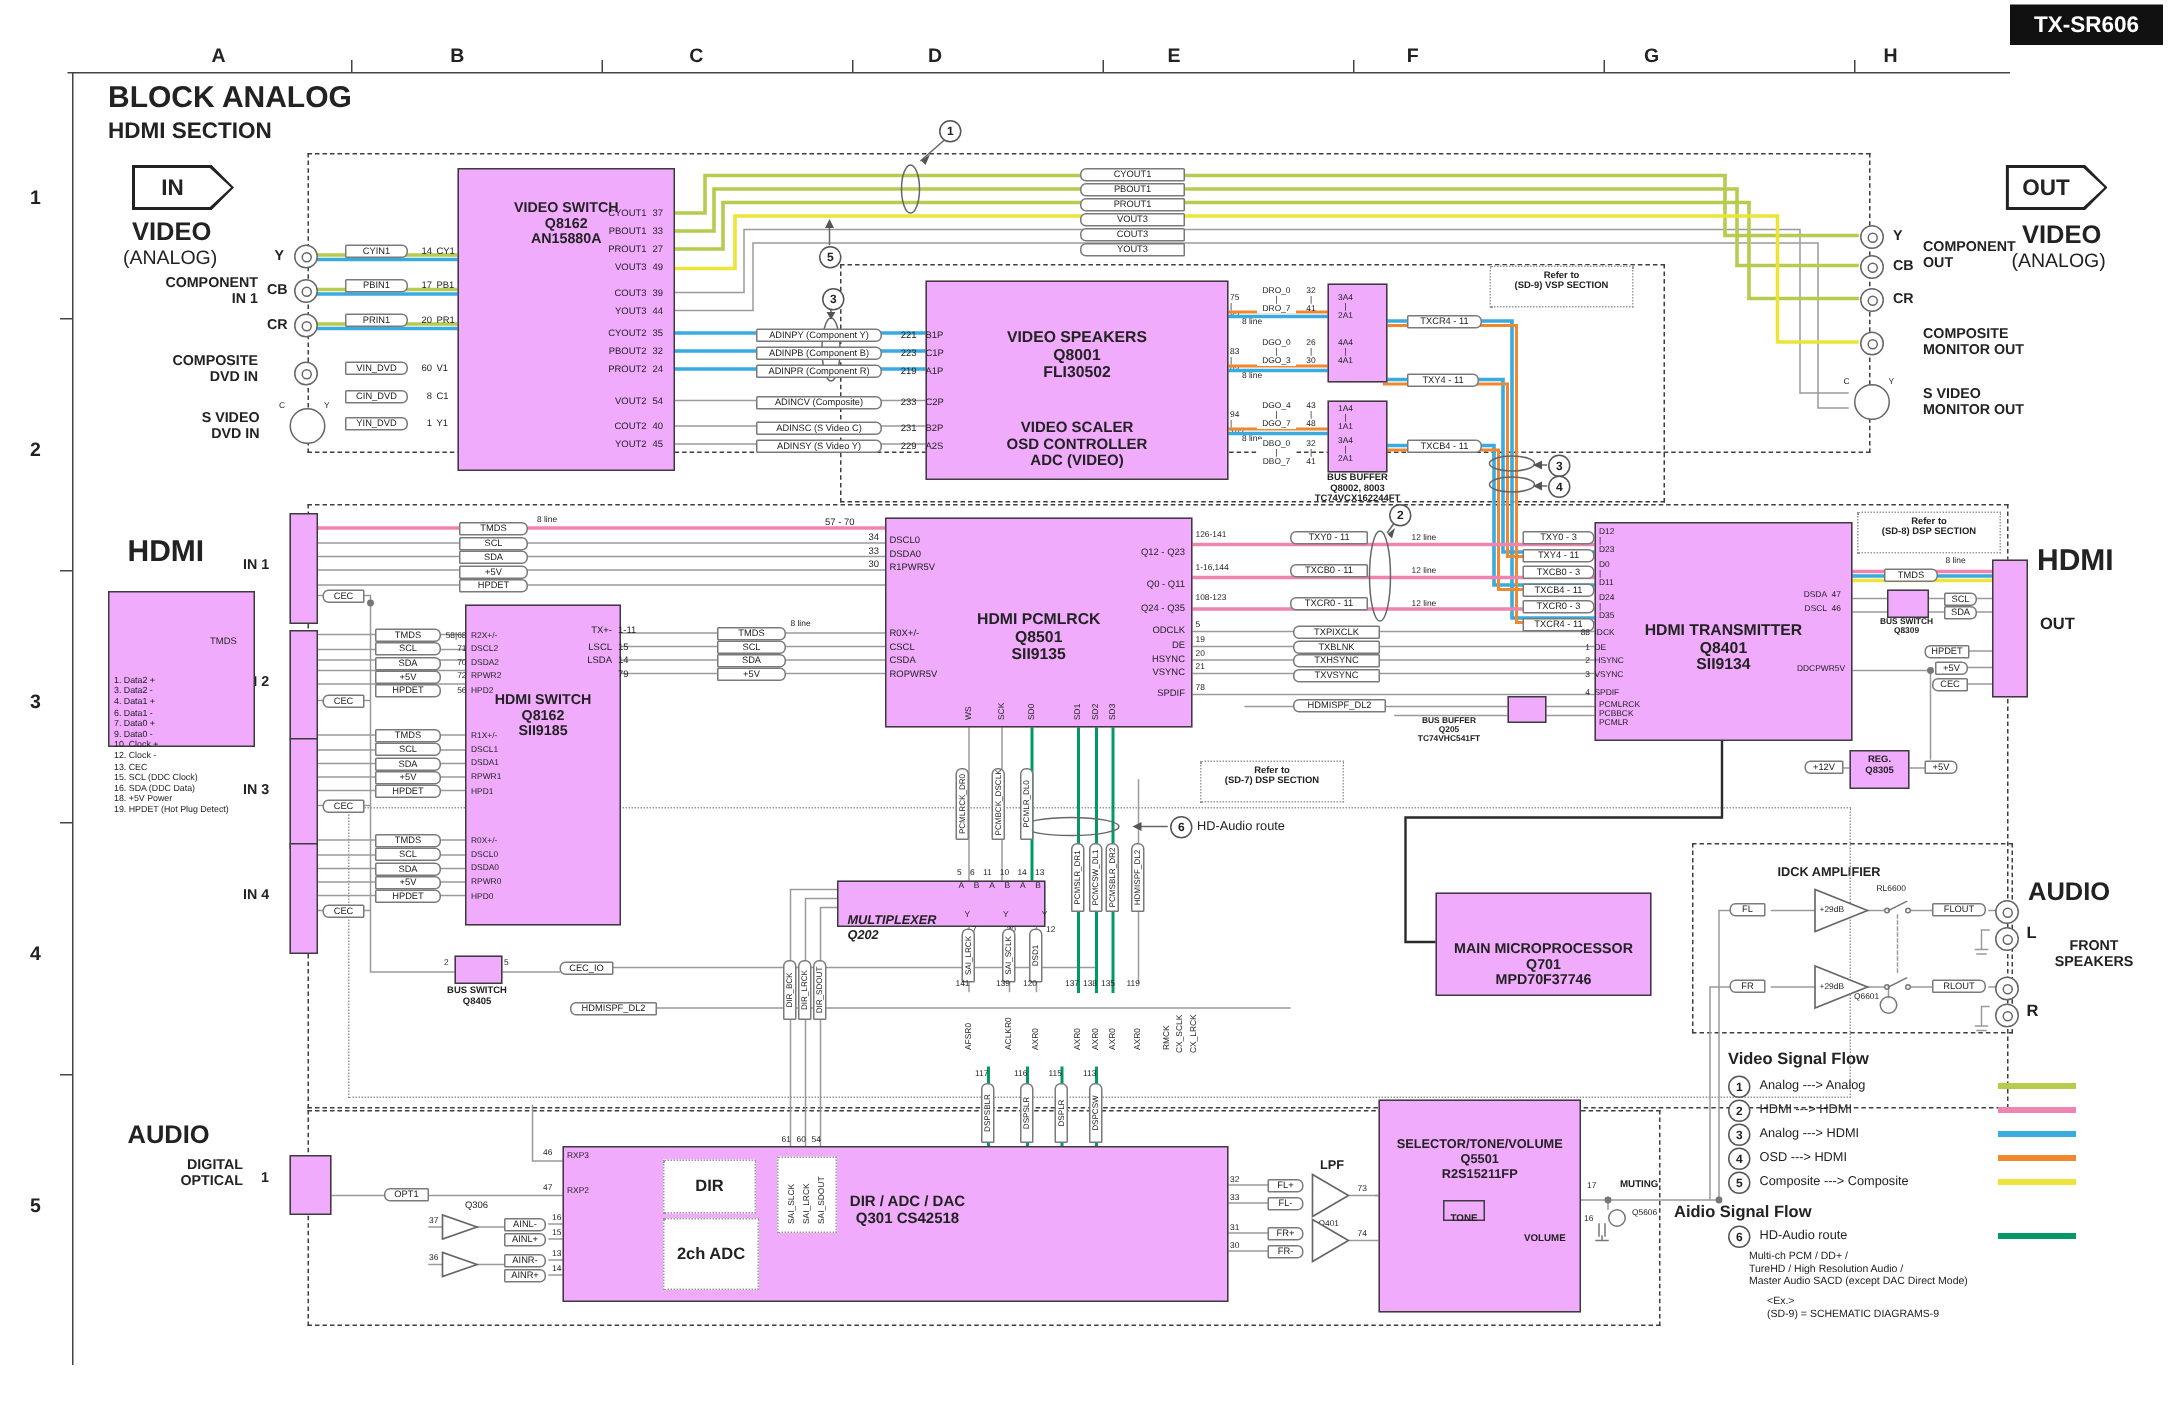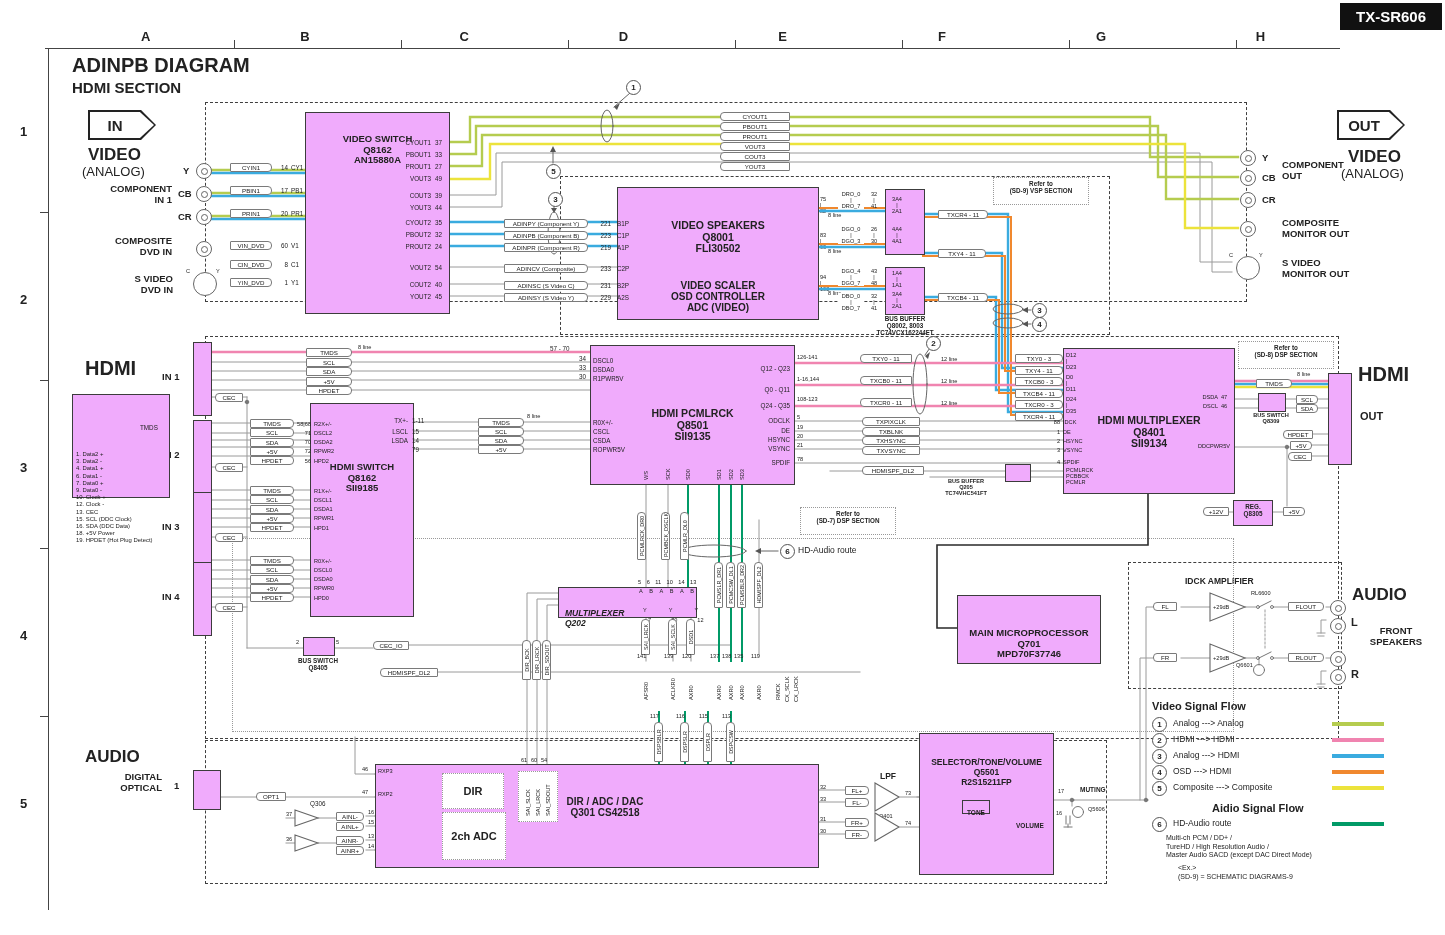--- a/index.html
+++ b/index.html
@@ -226,21 +226,21 @@
   <div class="ab" style="left:568px;top:40px;height:8px;border-left:1px solid #444;"></div>
   <div class="ab" style="left:735px;top:40px;height:8px;border-left:1px solid #444;"></div>
   <div class="ab" style="left:902px;top:40px;height:8px;border-left:1px solid #444;"></div>
   <div class="ab" style="left:1069px;top:40px;height:8px;border-left:1px solid #444;"></div>
   <div class="ab" style="left:1236px;top:40px;height:8px;border-left:1px solid #444;"></div>
   <div class="ab" style="left:40px;top:212px;width:8px;border-top:1px solid #444;"></div>
   <div class="ab" style="left:40px;top:380px;width:8px;border-top:1px solid #444;"></div>
   <div class="ab" style="left:40px;top:548px;width:8px;border-top:1px solid #444;"></div>
   <div class="ab" style="left:40px;top:716px;width:8px;border-top:1px solid #444;"></div>
 
-  <div class="ab b t20" style="left:72px;top:55px;">ADINPB DIAGRAM</div>
+  <div class="ab b t20" style="left:72px;top:55px;">BLOCK ANALOG</div>
   <div class="ab b" style="left:72px;top:79px;font-size:15px;">HDMI SECTION</div>
 
   <div class="ab dd" style="left:205px;top:102px;width:1040px;height:198px;"></div>
   <div class="ab dd" style="left:560px;top:176px;width:548px;height:157px;"></div>
   <div class="ab dd" style="left:205px;top:336px;width:1132px;height:401px;"></div>
   <div class="ab dot" style="left:232px;top:538px;width:1000px;height:192px;"></div>
   <div class="ab dd" style="left:205px;top:740px;width:900px;height:142px;"></div>
   <div class="ab dd" style="left:1128px;top:562px;width:212px;height:125px;"></div>
 
   <div class="ab dot refbox t6 ctr" style="left:993px;top:177px;width:94px;height:24px;padding-top:2px;z-index:4;"><span class="b">Refer to
@@ -756,21 +756,21 @@
   <div class="ab stack" style="left:862px;top:417px;gap:0.6px;">
 
   <div class="flag flagl" style="width:58px;">TXPIXCLK</div>
       <div class="flag flagl" style="width:58px;">TXBLNK</div>
       <div class="flag flagl" style="width:58px;">TXHSYNC</div>
       <div class="flag flagl" style="width:58px;">TXVSYNC</div>
     </div>
   <div class="ab flag flagl" style="left:862px;top:466px;width:62px;">HDMISPF_DL2</div>
 
   <div class="ab blk" style="left:1063px;top:348px;width:170px;height:144px;">
-    <div class="ctr b" style="font-size:10.5px;line-height:11.5px;margin-top:48px;">HDMI MULTIPLEXER
+    <div class="ctr b" style="font-size:10.5px;line-height:11.5px;margin-top:48px;">HDMI TRANSMITTER
 Q8401
 SII9134</div>
   </div>
   <div class="ab t55" style="left:1066px;top:352px;z-index:5;">D12
 |
 D23</div>
   <div class="ab t55" style="left:1066px;top:374px;z-index:5;">D0
 |
 D11</div>
   <div class="ab t55" style="left:1066px;top:396px;z-index:5;">D24
@@ -1036,21 +1036,21 @@
         <span class="t8">OSD ---&gt; HDMI</span>
         <span class="swatch" style="background: rgb(240, 136, 46);"></span>
       </div>
 
       <div class="legrow">
         <span class="mark" style="position:static;">5</span>
         <span class="t8">Composite ---&gt; Composite</span>
         <span class="swatch" style="background: rgb(236, 227, 59);"></span>
       </div>
     </div>
-  <div class="ab b t11" style="left:1212px;top:802px;text-align:right;">Aidio Signal Flow</div>
+  <div class="ab b t11" style="left:1116px;top:802px;text-align:right;">Aidio Signal Flow</div>
   <div class="ab stack" style="left:1152px;top:816px;">
 
       <div class="legrow">
         <span class="mark" style="position:static;">6</span>
         <span class="t8">HD-Audio route</span>
         <span class="swatch" style="background: rgb(1, 154, 103);"></span>
       </div>
     </div>
   <div class="ab t" style="left:1166px;top:834px;line-height:8.6px;">Multi-ch PCM / DD+ /
 TureHD / High Resolution Audio /

